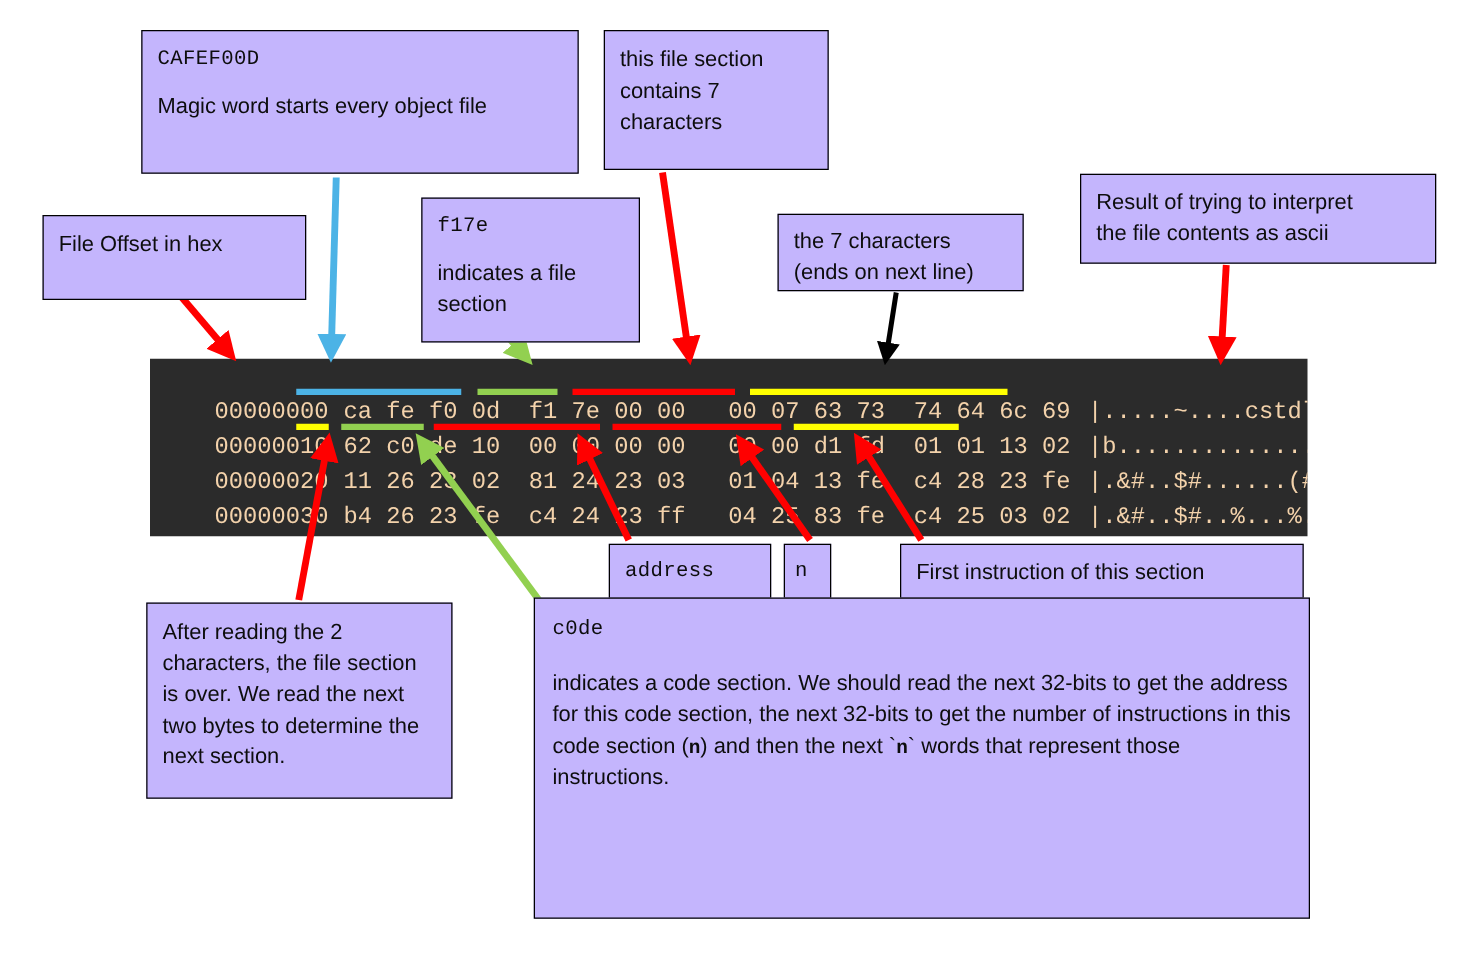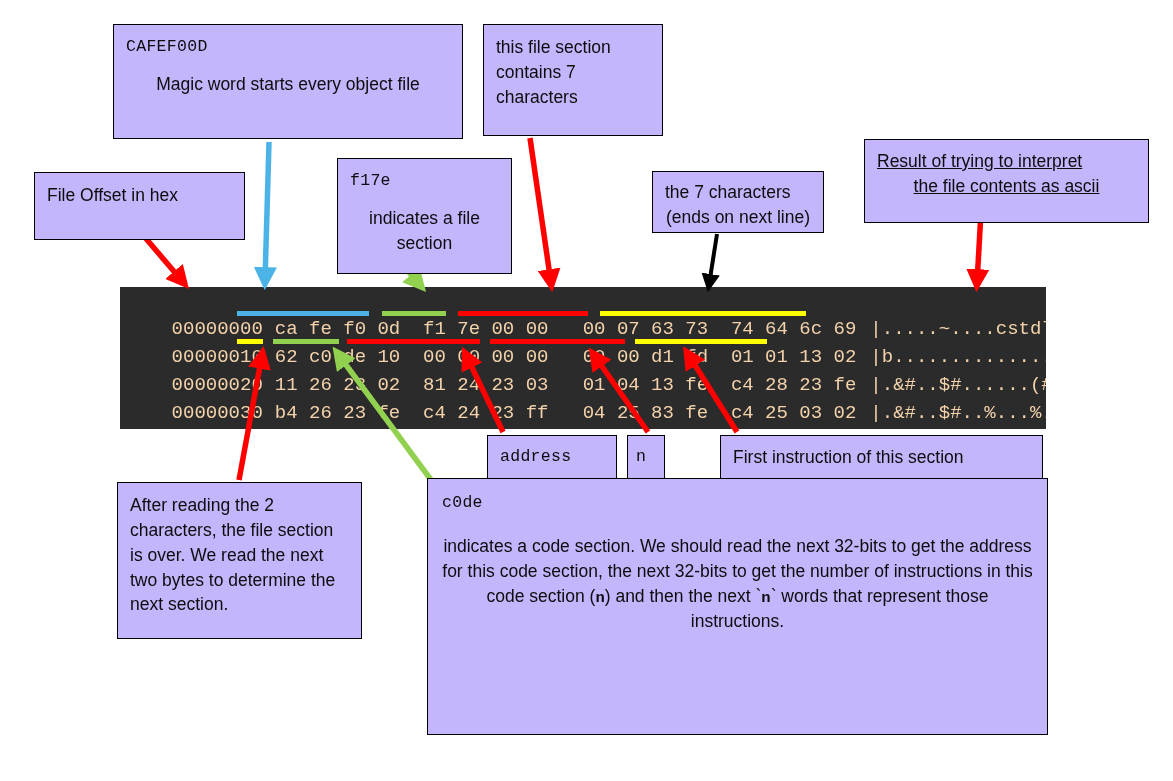--- a/index.html
+++ b/index.html
@@ -23,21 +23,21 @@
     border: 1px solid #000000;
     background: #c4b5fd;
     font-family: "Liberation Sans", sans-serif;
     font-size: 17.5px;
     line-height: 1.42;
     color: #0d0d0d;
     padding: 10px 12px;
     z-index: 30;
   }
   .callout p { margin: 0; }
-  .callout p + p { margin-top: 14px; text-align: center; }
+  .callout p + p { margin-top: 14px; }
   .mono {
     font-family: "Liberation Mono", "DejaVu Sans Mono", monospace;
     font-size: 16.5px;
     letter-spacing: .3px;
   }
   .mono-inline {
     font-family: "Liberation Mono", "DejaVu Sans Mono", monospace;
     font-weight: bold;
     font-size: 15.5px;
   }
@@ -102,26 +102,26 @@
 
 <div class="callout" style="left:34px; top:172px; width:211px; height:68px; display:flex; align-items:flex-start;">
   <p>File Offset in hex</p>
 </div>
 
 <div class="callout" style="left:337px; top:158px; width:175px; height:116px;">
   <p class="mono">f17e</p>
   <p>indicates a file section</p>
 </div>
 
-<div class="callout" style="left:652px; top:171px; width:172px; height:62px; padding-top:8px;">
+<div class="callout" style="left:622px; top:171px; width:197px; height:62px; padding-top:8px;">
   <p>the 7 characters</p>
   <p style="margin-top:0">(ends on next line)</p>
 </div>
 
-<div class="callout" style="left:864px; top:139px; width:285px; height:84px; padding-top:9px;text-decoration:underline;">
+<div class="callout" style="left:864px; top:139px; width:285px; height:72px; padding-top:9px;">
   <p>Result of trying to interpret</p>
   <p style="margin-top:0">the file contents as ascii</p>
 </div>
 
 <div class="callout" style="left:117px; top:482px; width:245px; height:157px;">
   <p>After reading the 2 characters, the file section is over. We read the next two bytes to determine the next section.</p>
 </div>
 
 <div class="callout" style="left:487px; top:435px; width:130px; height:44px; padding-top:9px;">
   <p class="mono">address</p>

